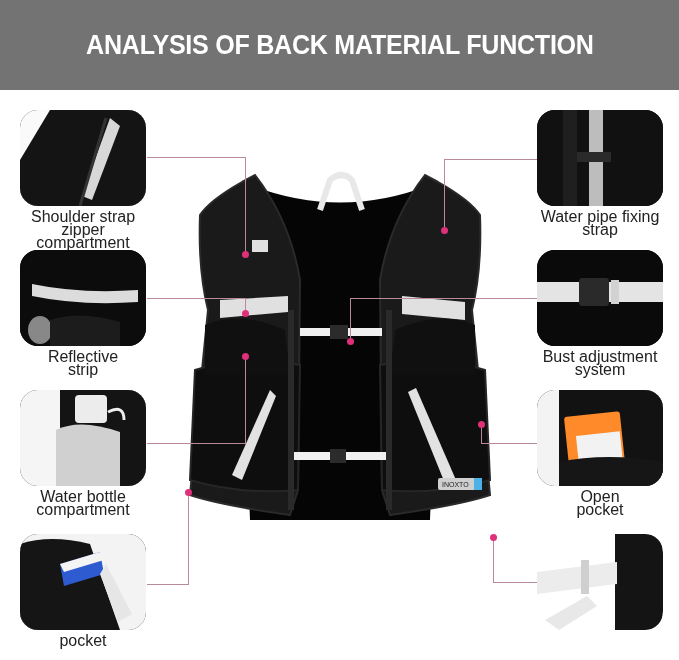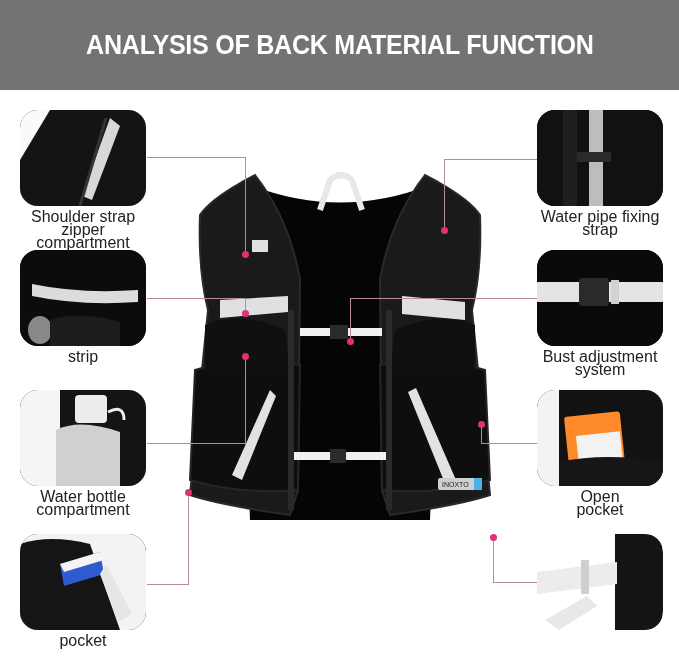--- a/index.html
+++ b/index.html
@@ -112,20 +112,21 @@
 
 <div class="tile" style="left:20px;top:250px;">
   <svg width="126" height="96">
     <rect width="126" height="96" fill="#0c0c0c"></rect>
     <path d="M12 34 Q60 44 118 40 L118 52 Q60 56 12 46 Z" fill="#dcdcdc"></path>
     <ellipse cx="20" cy="80" rx="12" ry="14" fill="#888"></ellipse>
     <path d="M30 70 Q60 60 100 72 L100 96 L30 96 Z" fill="#1c1c1c"></path>
   </svg>
 </div>
 <div class="caption" style="left:8px;top:350px;">
+  <div>Reflective</div>
   <div>strip</div>
 </div>
 
 <div class="tile" style="left:20px;top:390px;">
   <svg width="126" height="96">
     <rect width="126" height="96" fill="#f5f5f5"></rect>
     <rect x="40" y="0" width="86" height="96" fill="#141414"></rect>
     <rect x="55" y="5" width="32" height="28" rx="4" fill="#ececec"></rect>
     <path d="M36 40 Q60 28 100 42 L100 96 L36 96 Z" fill="#d0d0d0"></path>
     <path d="M88 22 Q104 14 104 30" fill="none" stroke="#eee" stroke-width="3"></path>

